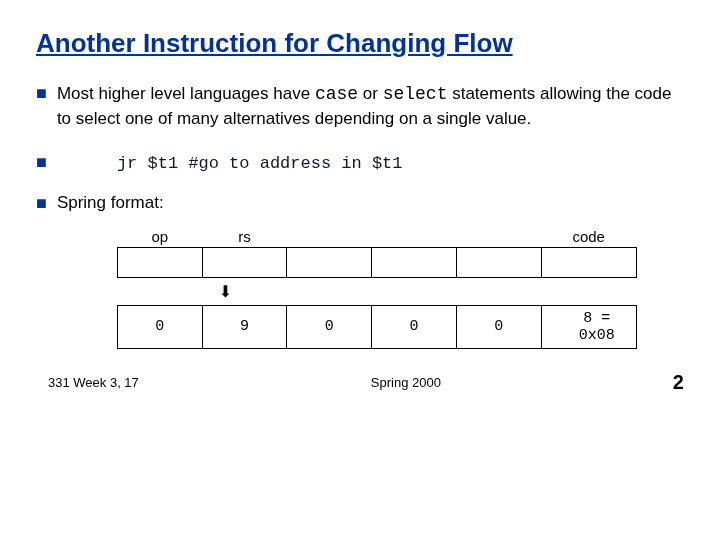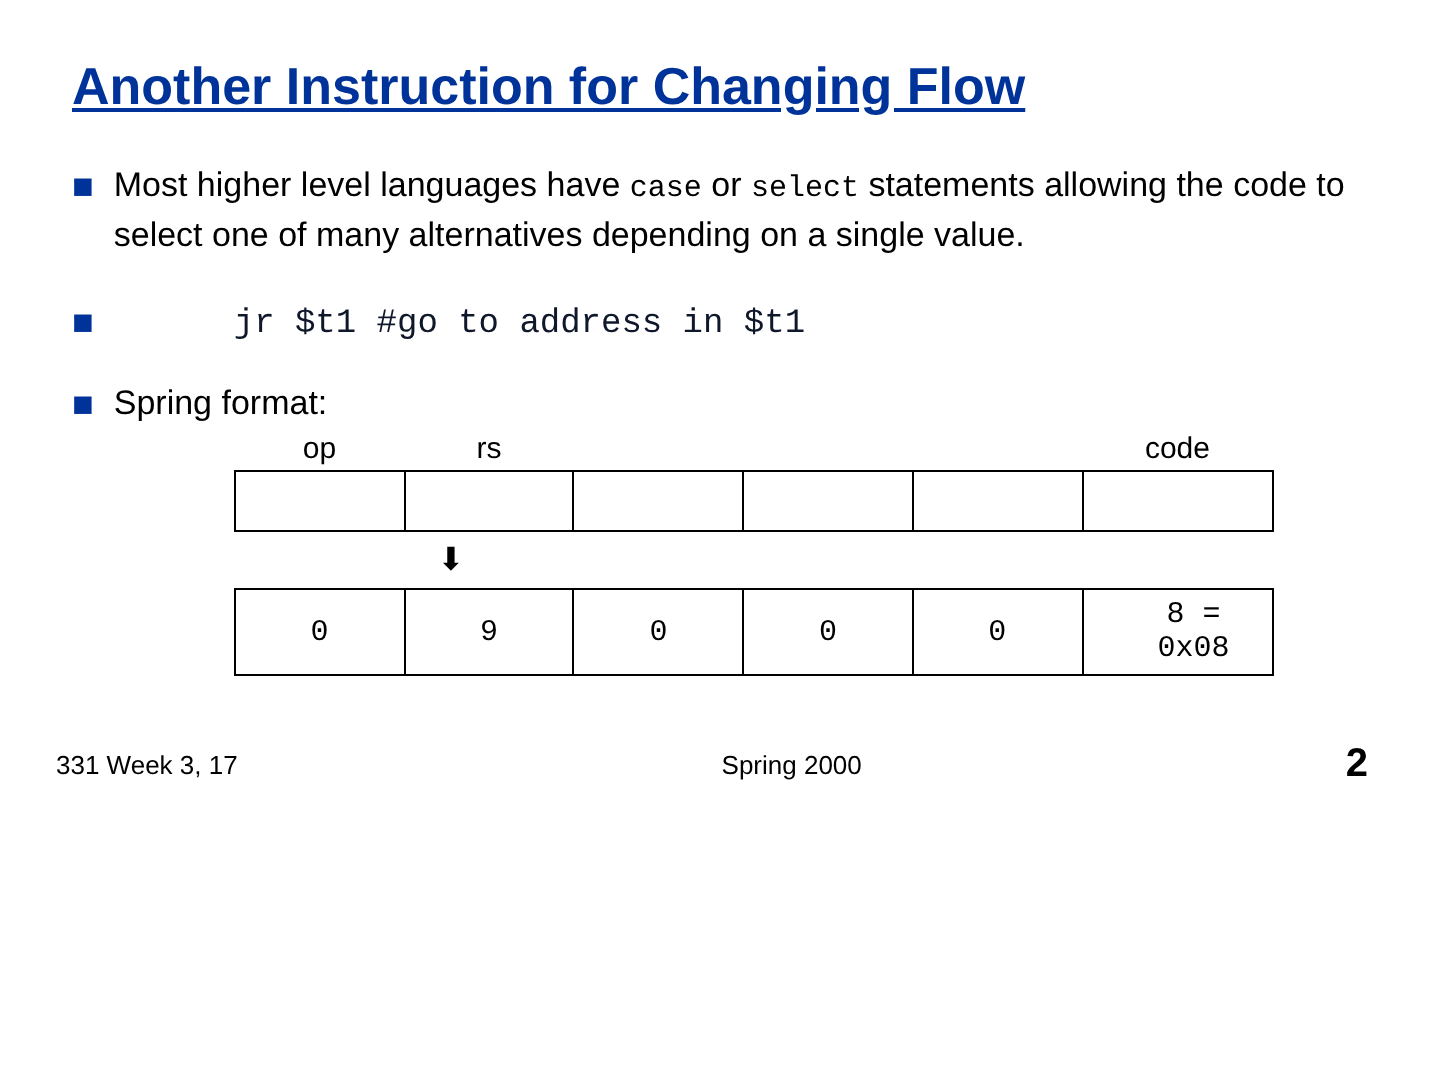--- a/index.html
+++ b/index.html
@@ -44,37 +44,38 @@
     }
 
     .bullet-text {
       font-size: 17px;
       color: #000000;
       line-height: 1.45;
     }
 
     .bullet-text code {
       font-family: 'Courier New', Courier, monospace;
-      font-size: 15px;
+      font-size: 18px;
     }
 
     .instruction-line {
       font-family: 'Courier New', Courier, monospace;
       font-size: 17px;
       color: #0f172a;
       margin-top: 4px;
       padding-left: 60px;
     }
 
     .machine-format-section {
       margin-top: 6px;
     }
 
     .machine-table-area {
       padding-left: 60px;
+      margin-top: 10px;
     }
 
     .format-table {
       border-collapse: collapse;
       width: 520px;
     }
 
     .format-table td {
       border: 1.5px solid #000000;
       text-align: center;
@@ -88,21 +89,21 @@
       border: none;
       text-align: center;
       font-size: 15px;
       font-family: Arial, Helvetica, sans-serif;
       padding: 2px 0;
     }
 
     .footer {
       position: absolute;
       bottom: 14px;
-      left: 28px;
+      left: 48px;
       right: 36px;
       display: flex;
       justify-content: space-between;
       align-items: center;
       font-size: 13px;
       color: #000000;
     }
 
     .slide-number {
       font-size: 20px;

